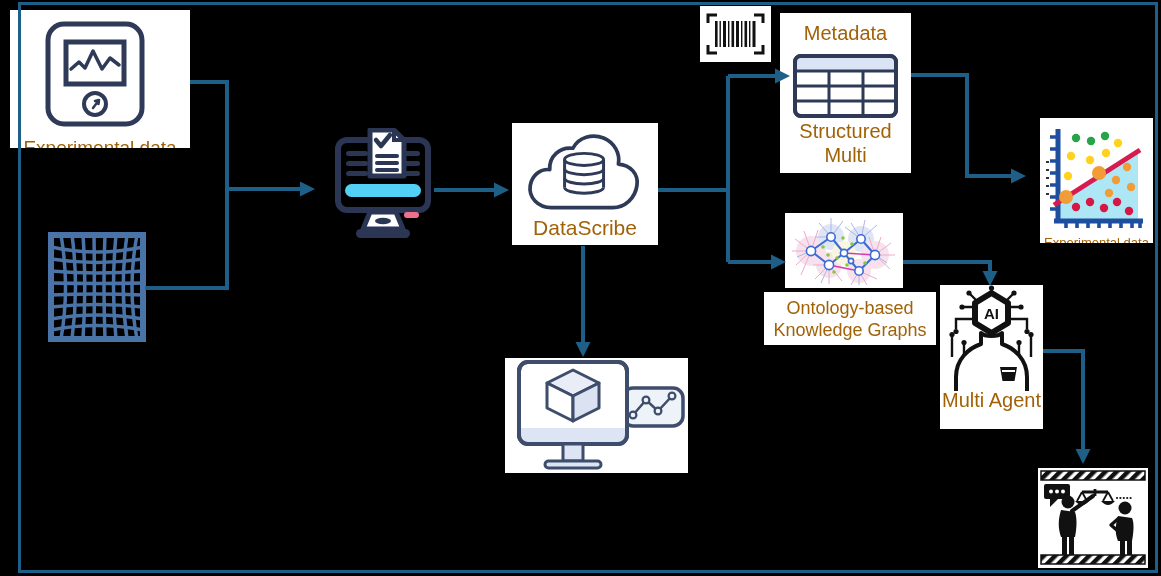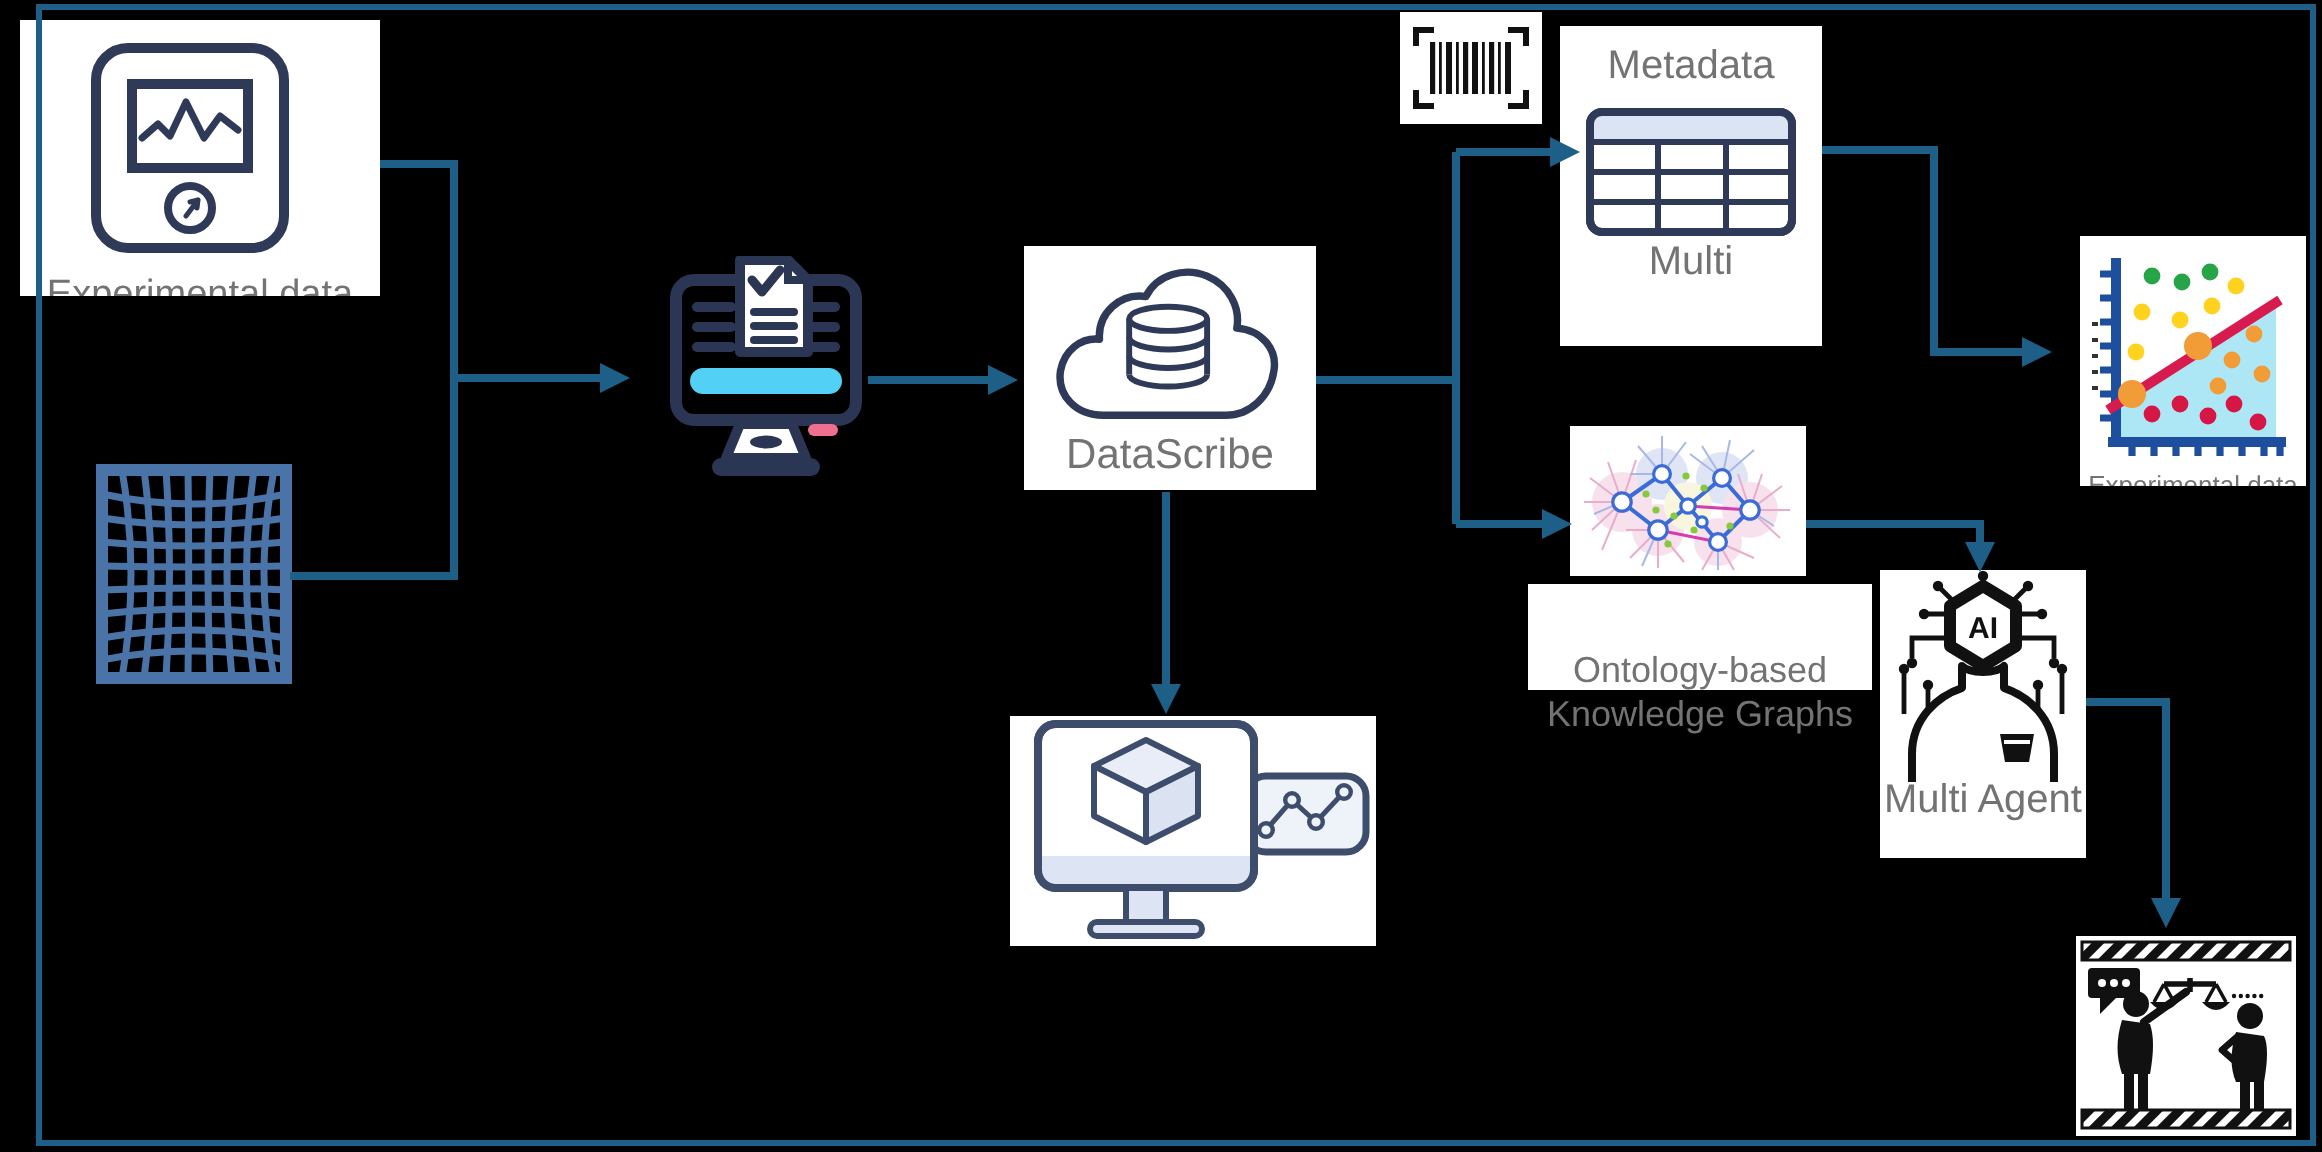--- a/index.html
+++ b/index.html
@@ -3,21 +3,21 @@
 <meta charset="utf-8">
 <style>
   html,body{margin:0;padding:0;}
   body{background:var(--page-bg,#000);font-family:"Liberation Sans",sans-serif;}
   #stage{position:relative;width:1161px;height:576px;overflow:hidden;background:var(--page-bg,#000);}
   #frame{position:absolute;left:18px;top:2px;width:1134px;height:565px;border:3px solid var(--frame,#1d5f86);z-index:4;pointer-events:none;}
   #connectors{position:absolute;left:0;top:0;z-index:3;pointer-events:none;}
   .ln{stroke:var(--frame,#1d5f86);stroke-width:4;fill:none;}
   .ah{fill:var(--frame,#1d5f86);stroke:none;}
   .box{position:absolute;background:#fff;z-index:2;}
-  .lbl{font-family:"Liberation Sans",sans-serif;color:#737373;text-align:center;position:absolute;left:0;right:0;}
+  .lbl{font-family:"Liberation Sans",sans-serif;color:#a16207;text-align:center;position:absolute;left:0;right:0;}
   .nvy{stroke:var(--icon-navy,#2e3a57);fill:none;}
   .blu{stroke:var(--icon-blue,#4a74a8);fill:none;}
   svg{display:block;}
 </style>
 </head>
 <body>
 
 <div id="stage">
 
   <svg id="connectors" width="1161" height="576">
@@ -141,20 +141,21 @@
     <svg width="105" height="64" viewBox="0 0 105 64" style="position:absolute;left:13px;top:41px;">
       <rect x="2" y="2" width="101" height="60" rx="6" fill="#fff" class="nvy" stroke-width="4"></rect>
       <path d="M4 6 Q4 4 8 4 H97 Q101 4 101 6 V16 H4 Z" fill="var(--table-header)"></path>
       <g class="nvy" stroke-width="3">
         <path d="M2 17 H103 M2 32 H103 M2 47 H103"></path>
         <path d="M36 17 V62 M70 17 V62"></path>
       </g>
       <rect x="2" y="2" width="101" height="60" rx="6" fill="none" class="nvy" stroke-width="4"></rect>
     </svg>
     <div class="lbl" style="top:106px;font-size:20px;line-height:24px;">
+      <div>Structured</div>
       <div>Multi</div>
     </div>
   </div>
 
   <div class="box" style="left:1040px;top:118px;width:113px;height:125px;overflow:hidden;">
     <svg width="101" height="108" viewBox="0 0 101 108" style="position:absolute;left:6px;top:5px;">
       <polygon points="14,78 92,30 92,96 14,96" fill="var(--chart-area)"></polygon>
       <g stroke="var(--chart-axis)" stroke-width="5">
         <path d="M12 6 V98 M8 98 H97"></path>
       </g>
@@ -244,21 +245,21 @@
           <circle cx="59" cy="40" r="3.6"></circle>
         <circle cx="76" cy="26" r="4.2"></circle>
           <circle cx="90" cy="42" r="4.6"></circle>
           <circle cx="74" cy="58" r="4.2"></circle>
           <circle cx="66" cy="48" r="2.6"></circle>
       </g>
     </svg>
   </div>
 
   <div class="box" style="left:764px;top:292px;width:172px;height:53px;">
-    <div class="lbl" style="top:5px;font-size:18px;line-height:22px;margin-top:27px;">
+    <div class="lbl" style="top:5px;font-size:18px;line-height:22px;">
       <div>Ontology-based</div>
       <div>Knowledge Graphs</div>
     </div>
   </div>
 
   <div class="box" style="left:940px;top:285px;width:103px;height:144px;">
     <svg width="103" height="106" viewBox="0 0 103 106">
       <g stroke="var(--ink)" stroke-width="2.4" fill="none">
         <path d="M51.5 10 V3 M37 16 L29 8 M66 16 L74 8"></path>
         <path d="M35 22 H24 M68 22 H79"></path>

